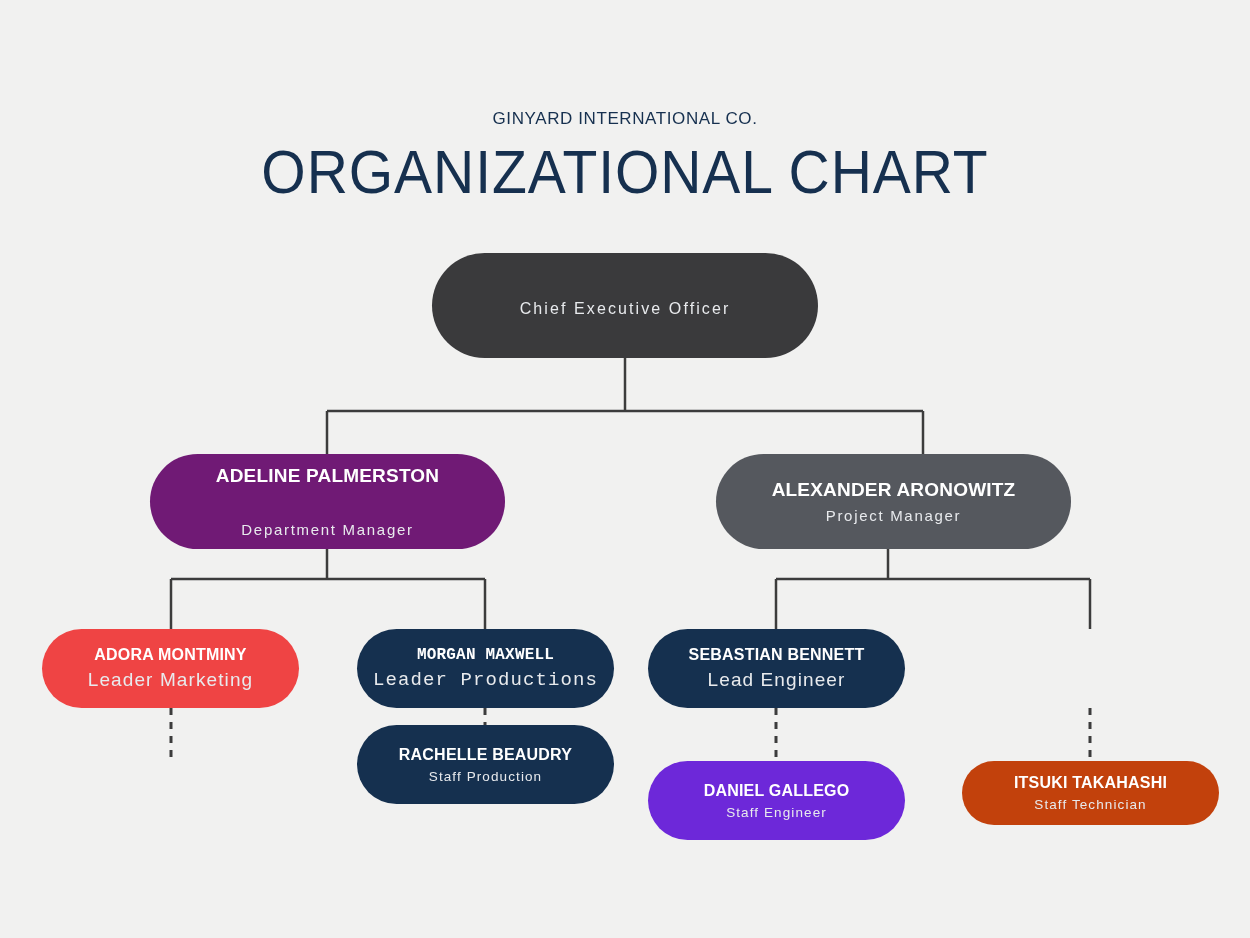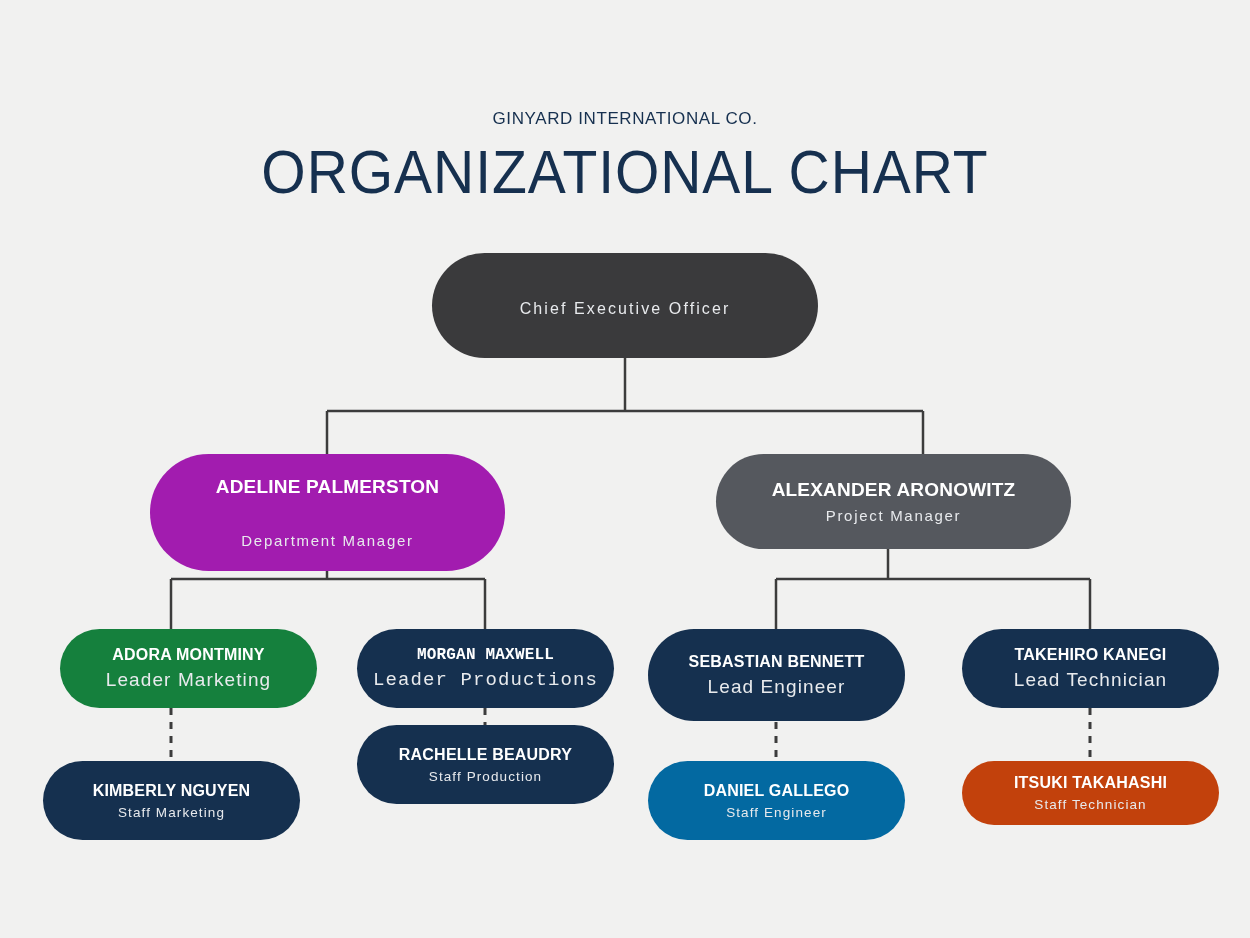--- a/index.html
+++ b/index.html
@@ -127,61 +127,53 @@
       <path d="M485,708 L485,761"></path>
       <path d="M776,708 L776,761"></path>
       <path d="M1090,708 L1090,761"></path>
     </g>
   </svg>
 
   <div class="node level-ceo" style="left:432px; top:253px; width:386px; height:105px; background:#3a3a3c;">
     <div class="node-role">Chief Executive Officer</div>
   </div>
 
-  <div class="node level-mgr" style="left:150px; top:454px; width:355px; height:117px; background:#a21caf;gap:28px;">
+  <div class="node level-mgr" style="left:150px; top:454px; width:355px; height:95px; background:#701a75;gap:28px;">
     <div class="node-name">ADELINE PALMERSTON</div>
     <div class="node-role">Department Manager</div>
   </div>
 
   <div class="node level-mgr" style="left:716px; top:454px; width:355px; height:95px; background:#55585e;">
     <div class="node-name">ALEXANDER ARONOWITZ</div>
     <div class="node-role">Project Manager</div>
   </div>
 
-  <div class="node level-lead" style="left:60px; top:629px; width:257px; height:79px; background:#15803d;">
+  <div class="node level-lead" style="left:42px; top:629px; width:257px; height:79px; background:#ef4444;">
     <div class="node-name">ADORA MONTMINY</div>
     <div class="node-role">Leader Marketing</div>
   </div>
 
   <div class="node level-lead" style="left:357px; top:629px; width:257px; height:79px; background:#15304f;font-family:Liberation Mono, monospace;">
     <div class="node-name">MORGAN MAXWELL</div>
     <div class="node-role">Leader Productions</div>
   </div>
 
-  <div class="node level-lead" style="left:648px; top:629px; width:257px; height:92px; background:#15304f;">
+  <div class="node level-lead" style="left:648px; top:629px; width:257px; height:79px; background:#15304f;">
     <div class="node-name">SEBASTIAN BENNETT</div>
     <div class="node-role">Lead Engineer</div>
   </div>
 
-  <div class="node level-lead" style="left:962px; top:629px; width:257px; height:79px; background:#15304f;">
-    <div class="node-name">TAKEHIRO KANEGI</div>
-    <div class="node-role">Lead Technician</div>
-  </div>
 
-  <div class="node level-staff" style="left:43px; top:761px; width:257px; height:79px; background:#15304f;">
-    <div class="node-name">KIMBERLY NGUYEN</div>
-    <div class="node-role">Staff Marketing</div>
-  </div>
 
   <div class="node level-staff" style="left:357px; top:725px; width:257px; height:79px; background:#15304f;">
     <div class="node-name">RACHELLE BEAUDRY</div>
     <div class="node-role">Staff Production</div>
   </div>
 
-  <div class="node level-staff" style="left:648px; top:761px; width:257px; height:79px; background:#0369a1;">
+  <div class="node level-staff" style="left:648px; top:761px; width:257px; height:79px; background:#6d28d9;">
     <div class="node-name">DANIEL GALLEGO</div>
     <div class="node-role">Staff Engineer</div>
   </div>
 
   <div class="node level-staff" style="left:962px; top:761px; width:257px; height:64px; background:#c2410c;">
     <div class="node-name">ITSUKI TAKAHASHI</div>
     <div class="node-role">Staff Technician</div>
   </div>
 
 </div>

